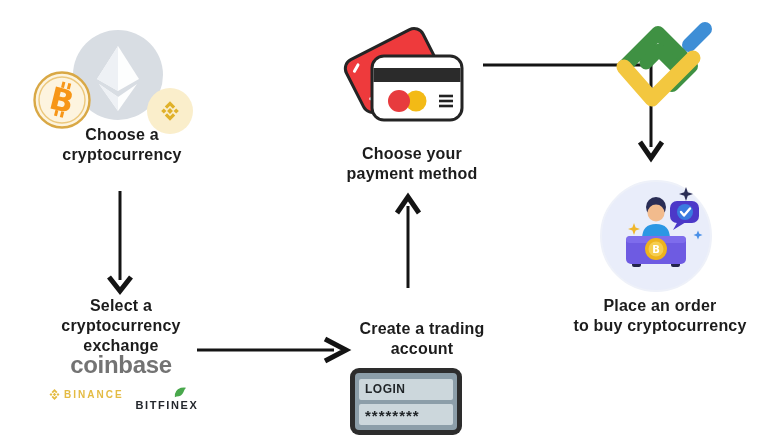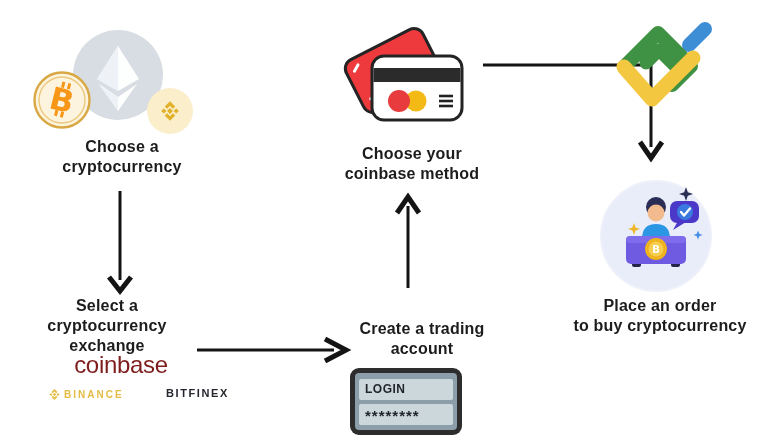--- a/index.html
+++ b/index.html
@@ -6,26 +6,26 @@
   .canvas{position:relative;width:763px;height:438px;background:#fff;overflow:hidden;
           font-family:"Liberation Sans",sans-serif;}
   .abs{position:absolute;}
   .step-label{position:absolute;text-align:center;white-space:pre-line;font-weight:600;
               font-size:16px;line-height:1.26;color:#1c1c1c;letter-spacing:.2px;}
   .circle{position:absolute;border-radius:50%;display:flex;align-items:center;justify-content:center;}
   .eth-circle{left:73px;top:30px;width:90px;height:90px;background:#d8dde3;}
   .btc-circle{left:32px;top:70px;width:60px;height:60px;}
   .bnb-circle{left:147px;top:88px;width:46px;height:46px;background:#faeecb;}
   .coinbase{position:absolute;left:21px;top:351px;width:200px;text-align:center;
-            font-size:24px;font-weight:400;color:#7f1d1d;letter-spacing:-.3px;}
+            font-size:24px;font-weight:700;color:#737373;letter-spacing:-.3px;}
   .binance-logo{position:absolute;left:46px;top:386px;width:80px;display:flex;flex-direction:row;
                 align-items:center;gap:1px;}
   .binance-word{font-size:10px;font-weight:700;letter-spacing:2px;color:#e4bb43;}
-  .bitfinex-logo{position:absolute;left:124px;top:387px;width:86px;display:flex;flex-direction:row;
-                 gap:16px;}
+  .bitfinex-logo{position:absolute;left:124px;top:387px;width:86px;display:flex;flex-direction:column;
+                 align-items:center;gap:0;}
   .bitfinex-word{font-size:11px;font-weight:700;letter-spacing:1.6px;color:#24272d;}
   .bitfinex-leaf{margin-left:26px;}
   .login-box{position:absolute;left:350px;top:368px;width:112px;height:67px;background:#2d2d2d;
              border-radius:9px;padding:5px;box-sizing:border-box;}
   .login-inner{width:100%;height:100%;background:#8c9ea9;border-radius:4px;box-sizing:border-box;
                padding:4px;display:flex;flex-direction:column;gap:4px;justify-content:center;}
   .login-field{background:#ccd7dc;border-radius:2px;height:21px;line-height:21px;padding-left:6px;
                font-weight:700;font-size:12px;color:#1f2427;letter-spacing:.5px;overflow:hidden;}
   .password-field{font-size:15px;letter-spacing:1px;line-height:23px;}
   .layer1{z-index:1;} .layer2{position:absolute;z-index:2;}
@@ -82,26 +82,26 @@
       <svg width="30" height="30" viewBox="0 0 46 46">
         <g fill="#e0b129">
           <path d="M23 8 L31 16 L27.5 19.5 L23 15 L18.5 19.5 L15 16 Z"></path>
           <path d="M23 38 L31 30 L27.5 26.5 L23 31 L18.5 26.5 L15 30 Z"></path>
           <path d="M23 18.5 L27.5 23 L23 27.5 L18.5 23 Z"></path>
           <path d="M9.5 23 L13.5 19 L17.5 23 L13.5 27 Z"></path>
           <path d="M28.5 23 L32.5 19 L36.5 23 L32.5 27 Z"></path>
         </g>
       </svg>
     </div>
-    <div class="step-label" style="left:22px;top:137px;width:200px;">Choose a
+    <div class="step-label" style="left:22px;top:125px;width:200px;">Choose a
 cryptocurrency</div>
   </div>
 
   <div>
-    <div class="step-label" style="left:7px;top:296px;width:200px;">Select a
+    <div class="step-label" style="left:21px;top:296px;width:200px;">Select a
 cryptocurrency
 exchange</div>
     <div class="coinbase">coinbase</div>
     <div class="binance-logo">
       <svg width="17" height="17" viewBox="0 0 46 46">
         <g fill="#e4bb43">
           <path d="M23 8 L31 16 L27.5 19.5 L23 15 L18.5 19.5 L15 16 Z"></path>
           <path d="M23 38 L31 30 L27.5 26.5 L23 31 L18.5 26.5 L15 30 Z"></path>
           <path d="M23 18.5 L27.5 23 L23 27.5 L18.5 23 Z"></path>
           <path d="M9.5 23 L13.5 19 L17.5 23 L13.5 27 Z"></path>
@@ -140,21 +140,21 @@
       <rect x="37.5" y="48" width="87" height="14" fill="#2b2b2b"></rect>
       <circle cx="80" cy="81" r="10.5" fill="#f3ba16"></circle>
       <circle cx="63" cy="81" r="11" fill="#e73b3e"></circle>
       <g stroke="#222" stroke-width="2.6">
         <line x1="103" y1="76" x2="117" y2="76"></line>
         <line x1="103" y1="81" x2="117" y2="81"></line>
         <line x1="103" y1="86" x2="117" y2="86"></line>
       </g>
     </svg>
     <div class="step-label" style="left:312px;top:144px;width:200px;">Choose your
-coinbase method</div>
+payment method</div>
   </div>
 
   <div>
     <svg class="layer2" style="left:612px;top:18px;" width="112" height="110" viewBox="0 0 112 110">
       <path d="M77 27 L93 11" stroke="#3e8ed6" stroke-width="14" fill="none" stroke-linecap="round"></path>
       <path d="M13 48 L46 15 L79 48 L60 67" stroke="#3f9143" stroke-width="14" fill="none" stroke-linecap="round" stroke-linejoin="round"></path>
       <path d="M34 45 L47 32 L65 50" stroke="#3f9143" stroke-width="13" fill="none" stroke-linecap="round" stroke-linejoin="round"></path>
       <path d="M12 49 L40 81 L81 40" stroke="#f3c73f" stroke-width="15" fill="none" stroke-linecap="round" stroke-linejoin="round"></path>
     </svg>
     <svg class="abs" style="left:598px;top:178px;" width="116" height="116" viewBox="0 0 116 116">

